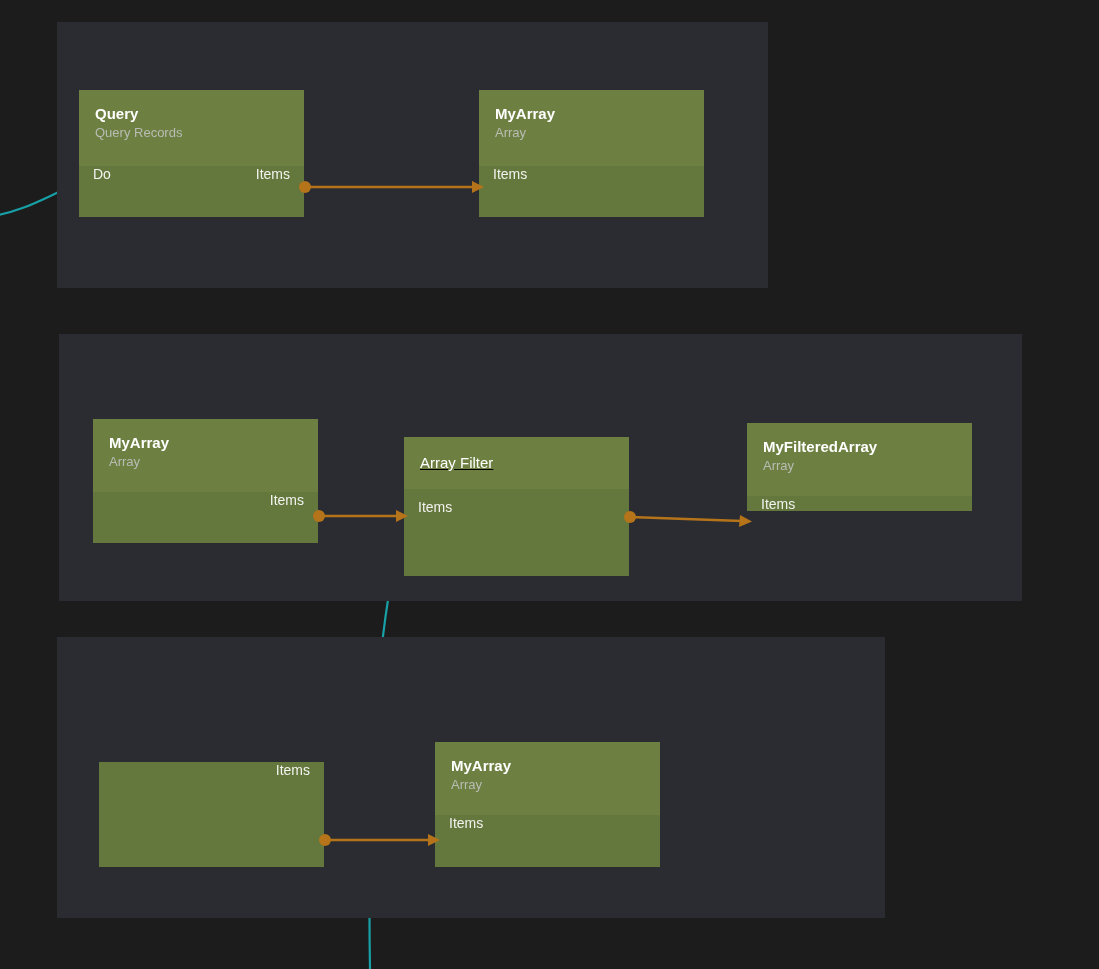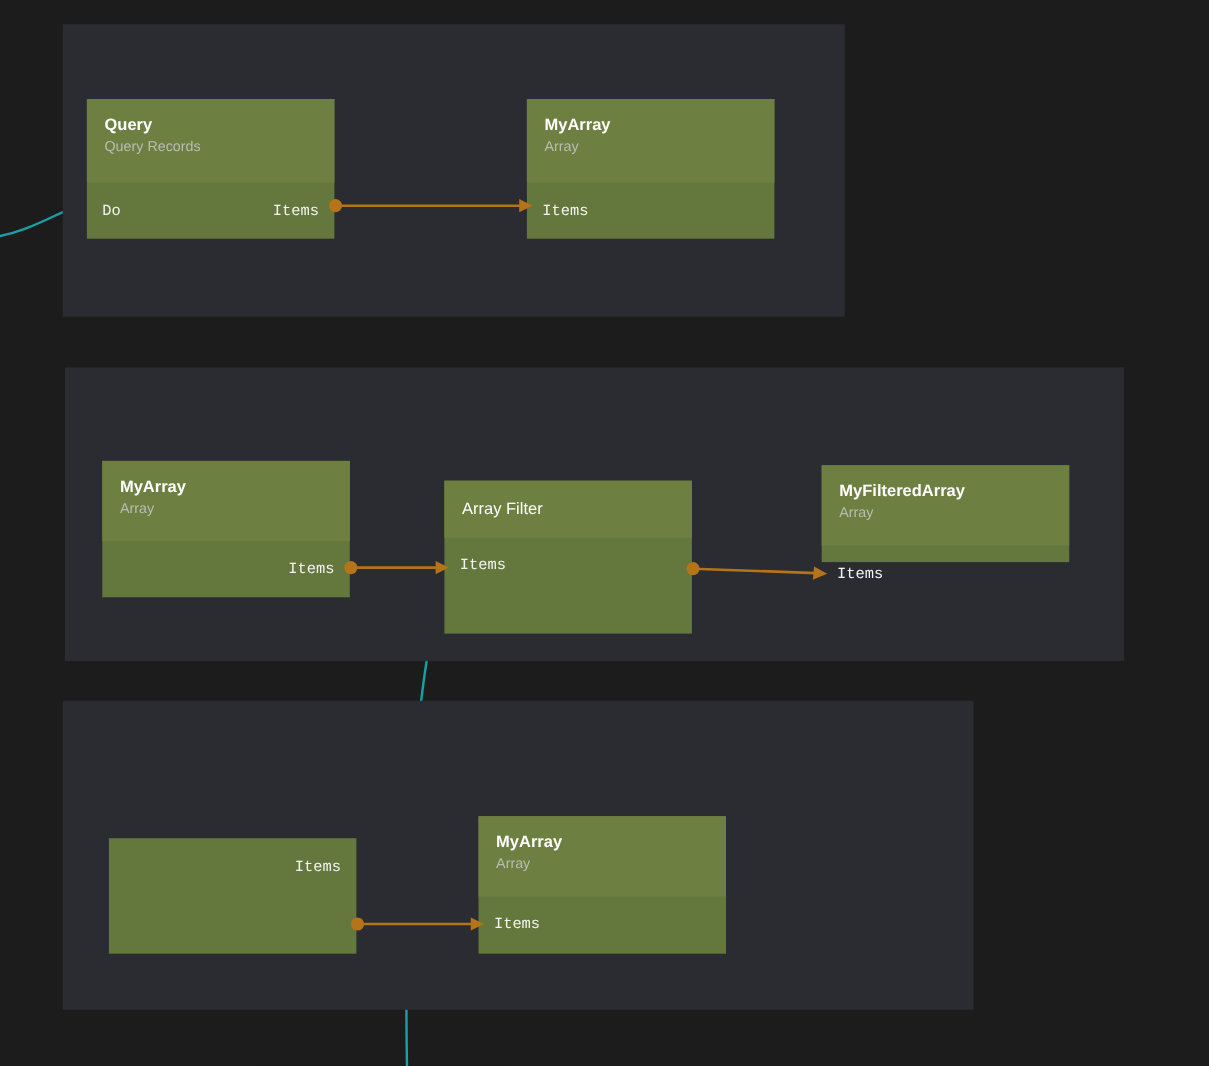--- a/index.html
+++ b/index.html
@@ -56,20 +56,21 @@
     box-shadow: 0 0 0 0 rgba(0,0,0,0);
   }
   .node-header {
     background: #6d8042;
     box-sizing: border-box;
     padding: 14px 16px 10px 16px;
     overflow: hidden;
   }
   .node-header.no-sub {
     padding-top: 16px;
+    text-decoration: underline;
   }
   .node-title {
     color: #ffffff;
     font-size: 15px;
     font-weight: bold;
     line-height: 19px;
     white-space: nowrap;
   }
   .node-title.plain {
     font-weight: normal;
@@ -83,24 +84,22 @@
   }
   .node-body {
     position: relative;
     box-sizing: border-box;
     padding: 0;
   }
   .port-row {
     position: relative;
     height: 30px;
     display: flex;
-    align-items: center;
     box-sizing: border-box;
     padding: 0 14px;
-    font-family: Liberation Mono, monospace;
   }
   .port-label {
     color: #f2f3ef;
     font-size: 14px;
     line-height: 16px;
     white-space: nowrap;
   }
   .port-label.out {
     margin-left: auto;
   }

